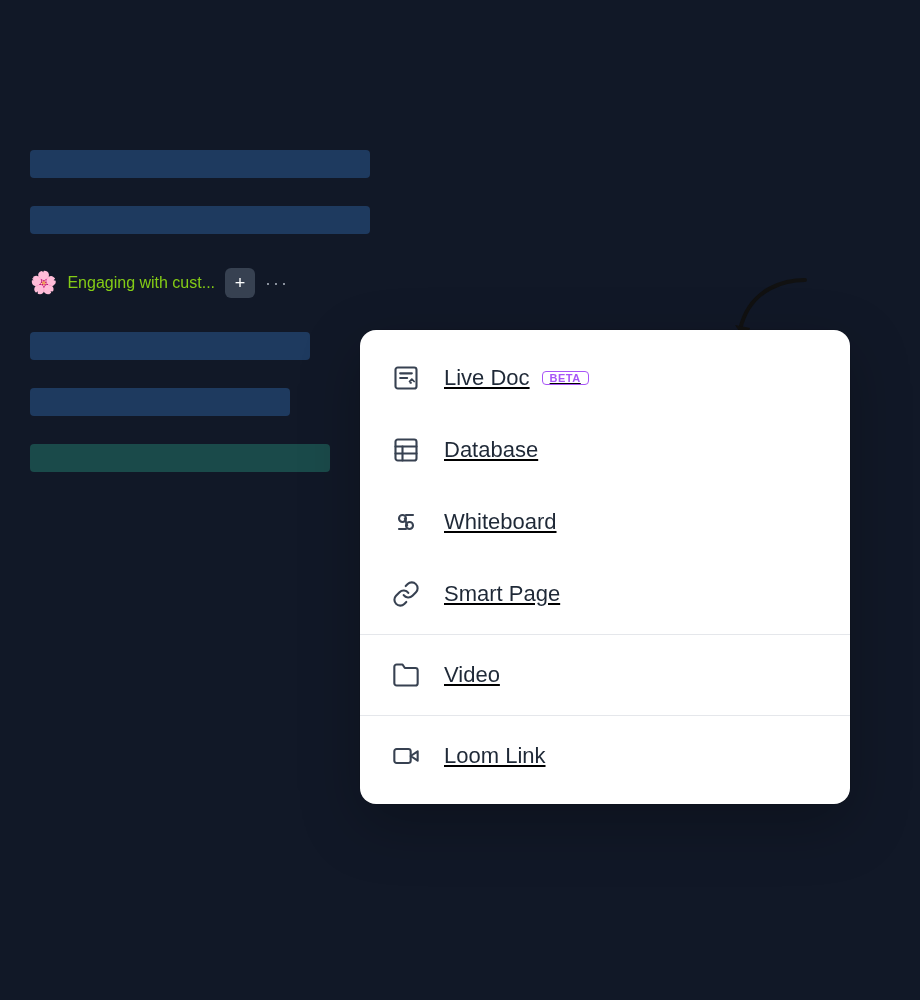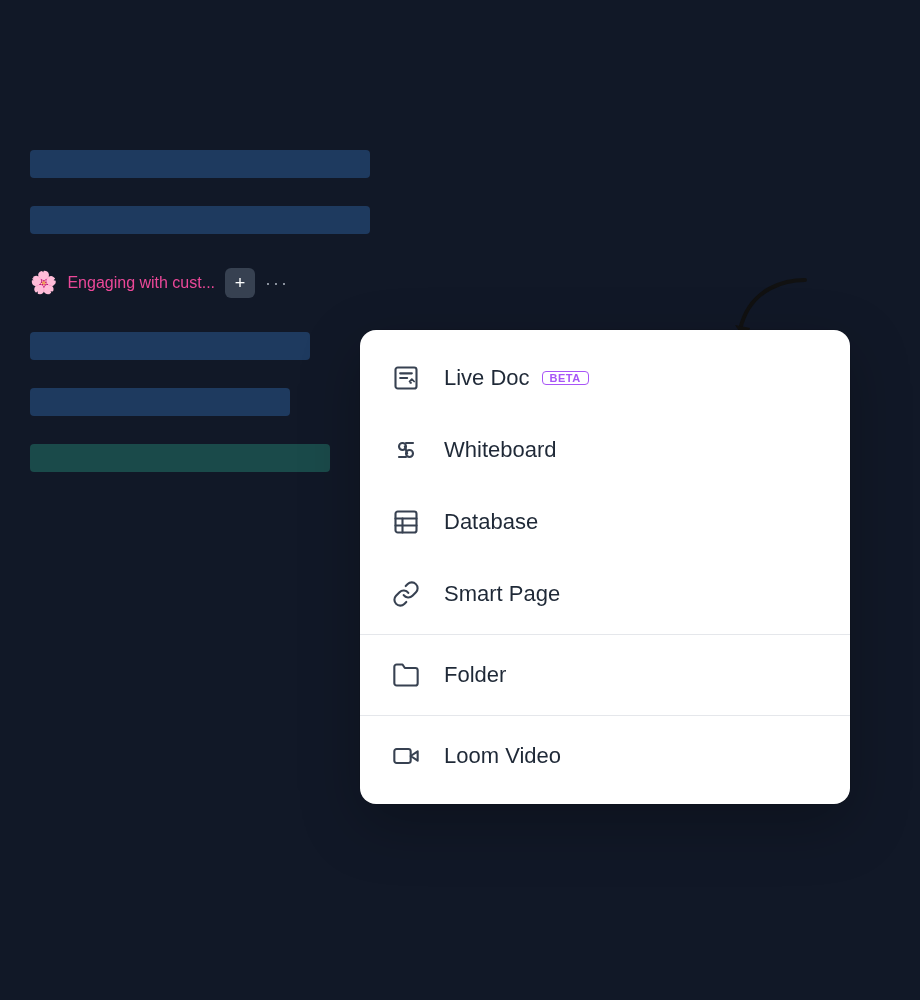--- a/index.html
+++ b/index.html
@@ -40,21 +40,21 @@
       gap: 10px;
       margin-bottom: 28px;
       padding: 6px 0;
     }
 
     .flower-icon {
       font-size: 22px;
     }
 
     .engaging-text {
-      color: #ec4899;
+      color: #84cc16;
       font-size: 16px;
       font-weight: 400;
     }
 
     .plus-btn {
       background: #374151;
       color: white;
       border: none;
       border-radius: 6px;
       width: 30px;
@@ -83,20 +83,21 @@
       z-index: 10;
     }
 
     .dropdown-menu {
       background: #ffffff;
       border-radius: 16px;
       box-shadow: 0 20px 60px rgba(0,0,0,0.25), 0 0 0 1px rgba(0,0,0,0.06);
       width: 490px;
       padding: 12px 0;
       position: relative;
+      text-decoration: underline;
     }
 
     .menu-item {
       display: flex;
       align-items: center;
       gap: 20px;
       padding: 18px 28px;
       cursor: pointer;
       transition: background 0.15s;
     }
@@ -187,79 +188,79 @@
       <div class="menu-item-label">
         <span>Live Doc</span>
         <span class="beta-badge">BETA</span>
       </div>
     </div>
 
 
     <div class="menu-item">
       <div class="menu-item-icon">
         <svg viewBox="0 0 24 24" fill="none" stroke="currentColor" stroke-width="1.8" stroke-linecap="round" stroke-linejoin="round">
+          <rect x="3" y="3" width="18" height="18" rx="2"></rect>
+          <line x1="3" y1="9" x2="21" y2="9"></line>
+          <line x1="3" y1="15" x2="21" y2="15"></line>
+          <line x1="9" y1="9" x2="9" y2="21"></line>
+        </svg>
+      </div>
+      <div class="menu-item-label">
+        <span>Database</span>
+      </div>
+    </div>
+
+    <div class="menu-item">
+      <div class="menu-item-icon">
+        <svg viewBox="0 0 24 24" fill="none" stroke="currentColor" stroke-width="1.8" stroke-linecap="round" stroke-linejoin="round">
           <circle cx="9" cy="9" r="3"></circle>
           <circle cx="15" cy="15" r="3"></circle>
           <line x1="12" y1="6" x2="18" y2="6"></line>
           <line x1="6" y1="18" x2="12" y2="18"></line>
           <line x1="11" y1="9" x2="13" y2="15"></line>
         </svg>
       </div>
       <div class="menu-item-label">
         <span>Whiteboard</span>
       </div>
     </div>
 
     <div class="menu-item">
       <div class="menu-item-icon">
         <svg viewBox="0 0 24 24" fill="none" stroke="currentColor" stroke-width="1.8" stroke-linecap="round" stroke-linejoin="round">
-          <rect x="3" y="3" width="18" height="18" rx="2"></rect>
-          <line x1="3" y1="9" x2="21" y2="9"></line>
-          <line x1="3" y1="15" x2="21" y2="15"></line>
-          <line x1="9" y1="9" x2="9" y2="21"></line>
-        </svg>
-      </div>
-      <div class="menu-item-label">
-        <span>Database</span>
-      </div>
-    </div>
-
-    <div class="menu-item">
-      <div class="menu-item-icon">
-        <svg viewBox="0 0 24 24" fill="none" stroke="currentColor" stroke-width="1.8" stroke-linecap="round" stroke-linejoin="round">
           <path d="M10 13a5 5 0 0 0 7.54.54l3-3a5 5 0 0 0-7.07-7.07l-1.72 1.71"></path>
           <path d="M14 11a5 5 0 0 0-7.54-.54l-3 3a5 5 0 0 0 7.07 7.07l1.71-1.71"></path>
         </svg>
       </div>
       <div class="menu-item-label">
         <span>Smart Page</span>
       </div>
     </div>
 
     <div class="divider"></div>
 
     <div class="menu-item">
       <div class="menu-item-icon">
         <svg viewBox="0 0 24 24" fill="none" stroke="currentColor" stroke-width="1.8" stroke-linecap="round" stroke-linejoin="round">
           <path d="M22 19a2 2 0 0 1-2 2H4a2 2 0 0 1-2-2V5a2 2 0 0 1 2-2h5l2 3h9a2 2 0 0 1 2 2z"></path>
         </svg>
       </div>
       <div class="menu-item-label">
-        <span>Folder</span>
+        <span>Video</span>
       </div>
     </div>
 
     <div class="divider"></div>
 
     <div class="menu-item">
       <div class="menu-item-icon">
         <svg viewBox="0 0 24 24" fill="none" stroke="currentColor" stroke-width="1.8" stroke-linecap="round" stroke-linejoin="round">
           <rect x="2" y="6" width="14" height="12" rx="2"></rect>
           <path d="M22 8l-6 4 6 4V8z"></path>
         </svg>
       </div>
       <div class="menu-item-label">
-        <span>Loom Video</span>
+        <span>Loom Link</span>
       </div>
     </div>
 
   </div>
 </div>
 
 </body></html>

